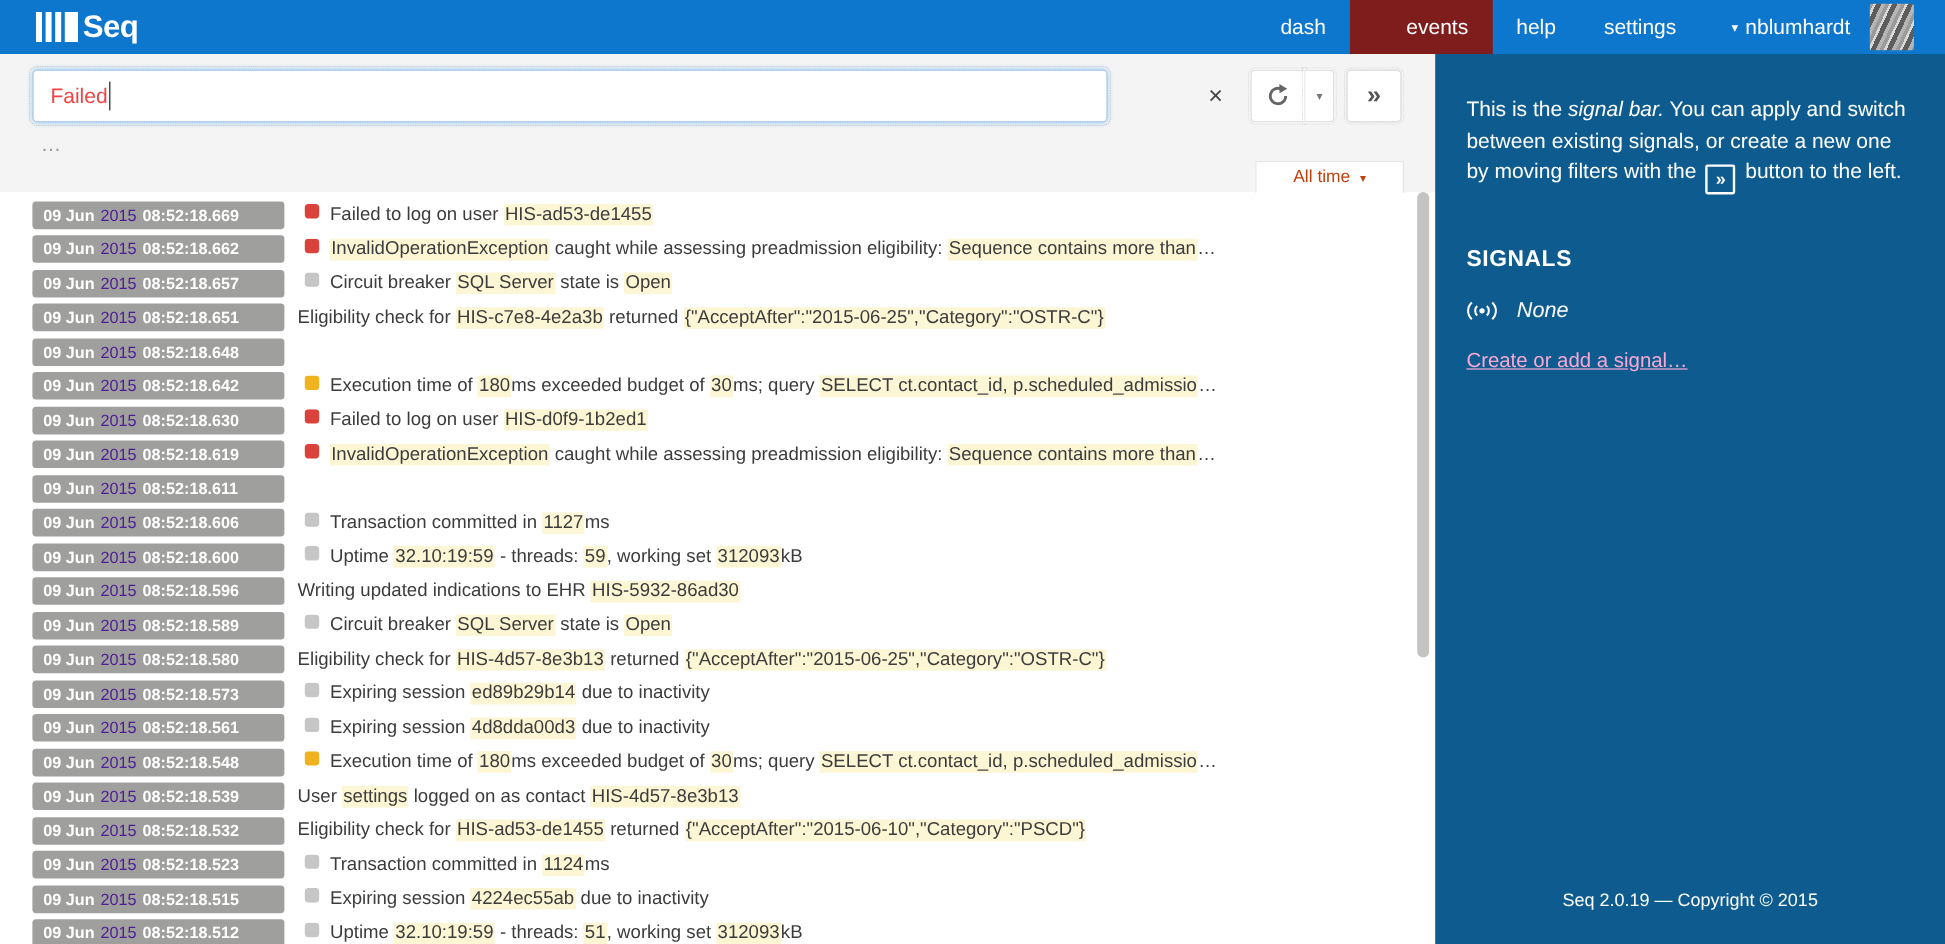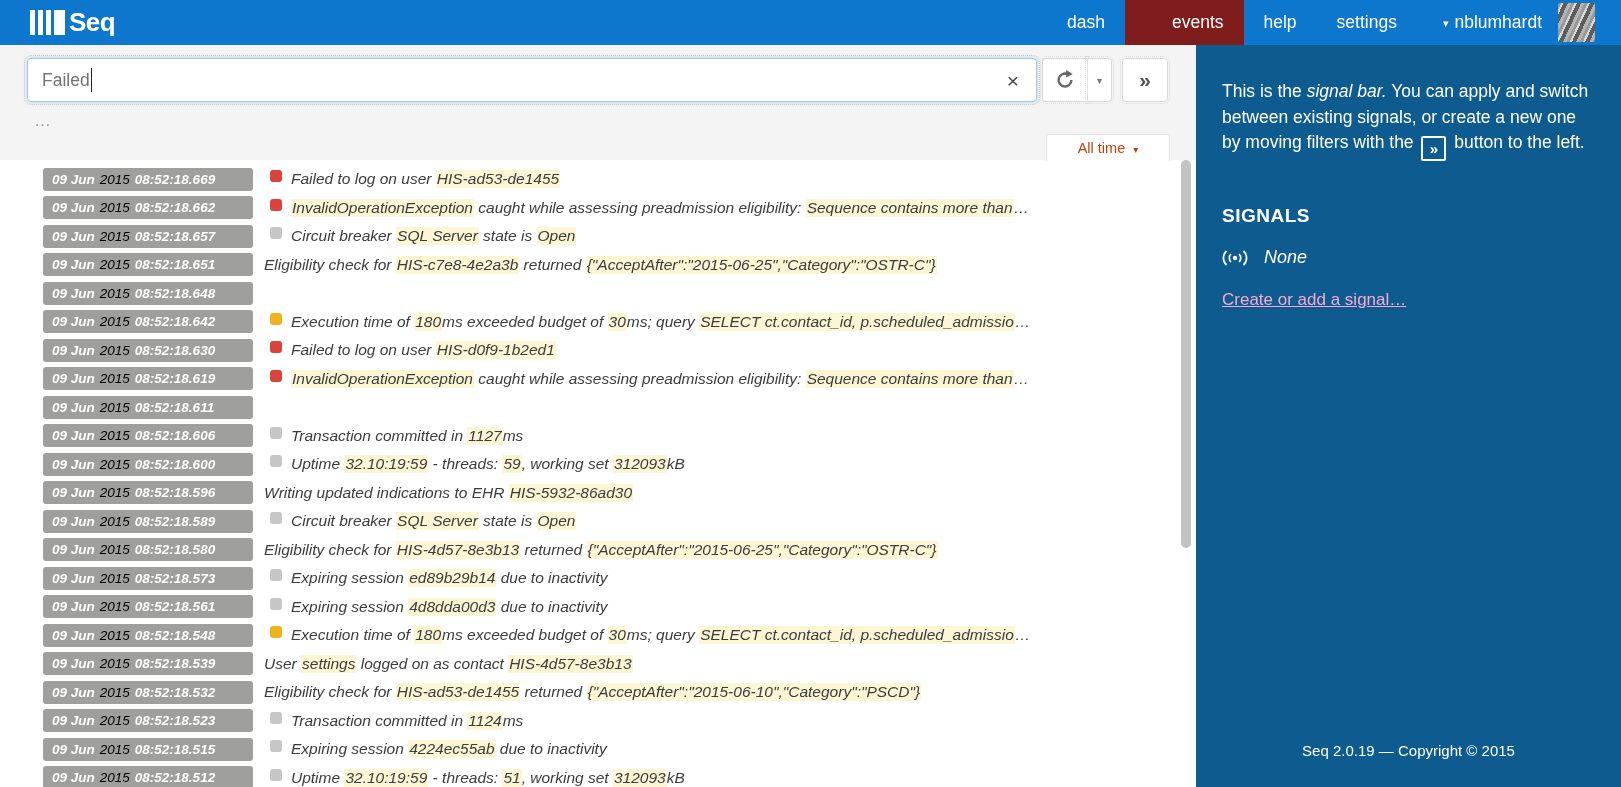--- a/index.html
+++ b/index.html
@@ -24,26 +24,26 @@
   .nav-user .caret { font-size:11px; margin-right:6px; position:relative; top:1px; }
   .avatar { width:37px; height:39px; margin:3px 26px 0 6px; border-radius:2px; cursor:pointer;
             background:
               repeating-linear-gradient(115deg, #9a9a9a 0 3px, #d8d8d8 3px 5px, #5d5d5d 5px 9px, #b5b5b5 9px 12px),
               #8a8a8a; }
 
   
   .main { position:absolute; left:0; top:45px; width:1196px; height:742px; background:#fff; }
   .search-area { position:absolute; left:0; top:0; width:1196px; height:115px; background:#f4f4f4; }
 
-  .search-input { position:absolute; left:27px; top:13px; width:1010px; height:44px;
+  .search-input { position:absolute; left:27px; top:13px; width:896px; height:44px;
                   background:#fff; border:1px solid #a4c9e9; border-radius:4px;
                   box-shadow:0 0 5px rgba(33,150,243,0.35);
                   outline:1px dotted #c9c9c9; outline-offset:2px;
                   display:flex; align-items:center; padding:0 40px 0 14px;
-                  font-size:17.5px; color:#737373; cursor:text; }
+                  font-size:17.5px; color:#ef4444; cursor:text; }
   .caret-line { display:inline-block; width:1px; height:24px; background:#222; margin-left:1px; }
   .clear-btn { position:absolute; left:1000px; top:23px; width:26px; height:26px; border:none;
                background:transparent; font-size:21px; color:#444; cursor:pointer; line-height:24px; }
 
   .btn { background:#fff; border:1px solid #d8d8d8; cursor:pointer; color:#555;
          outline:1px dotted #dcdcdc; outline-offset:1px; }
   .refresh-group { position:absolute; left:1042px; top:13px; width:70px; height:44px; display:flex; }
   .refresh-btn { width:45px; height:44px; border-radius:4px 0 0 4px; border-right:none;
                  display:flex; align-items:center; justify-content:center; }
   .refresh-caret-btn { width:25px; height:44px; border-radius:0 4px 4px 0; border-left:1px solid #e2e2e2;
@@ -53,27 +53,27 @@
 
   .more-dots { position:absolute; left:34px; top:56px; height:30px; display:flex; align-items:flex-end;
                color:#999; font-size:17px; letter-spacing:2px; cursor:pointer; }
 
   .range-btn { position:absolute; left:1046px; top:89px; width:124px; height:27px;
                background:#fff; border:1px solid #e3e3e3; border-bottom:none; border-radius:2px 2px 0 0;
                color:#c2410c; font-size:14.5px; cursor:pointer; }
   .range-btn .caret { font-size:10px; margin-left:4px; }
 
   
-  .event-list { position:absolute; left:16px; top:115px; width:1180px; height:627px;
-                overflow:hidden; padding-top:5px;font-style:italic; }
+  .event-list { position:absolute; left:0; top:115px; width:1180px; height:627px;
+                overflow:hidden; padding-top:5px; }
   .event-row { display:flex; align-items:center; height:28.5px; cursor:pointer; }
   .ts-badge { flex:0 0 210px; margin-left:27px; height:23px; background:#9f9f9e; border-radius:3px;
               display:flex; align-items:center; padding-left:9px;
               font-size:13.5px; font-weight:bold; color:#fff; white-space:nowrap; }
-  .ts-year { color:#000000; font-weight:normal; margin:0 5px; }
+  .ts-year { color:#4c1d95; font-weight:normal; margin:0 5px; }
   .event-content { display:flex; margin-left:11px; width:900px;
                    overflow:hidden; white-space:nowrap; }
   .level-icon { flex:0 0 12px; width:12px; height:12px; border-radius:3px; margin:0 9px 0 6px; }
   .level-icon.error { background:#d9433b; }
   .level-icon.warning { background:#efb320; }
   .level-icon.debug { background:#c6c6c6; }
   .event-message { font-size:15.5px; color:#3c3c3c; white-space:nowrap; }
   .event-message .hl { background:#fcf6d5; padding:2px 1px; }
 
   

